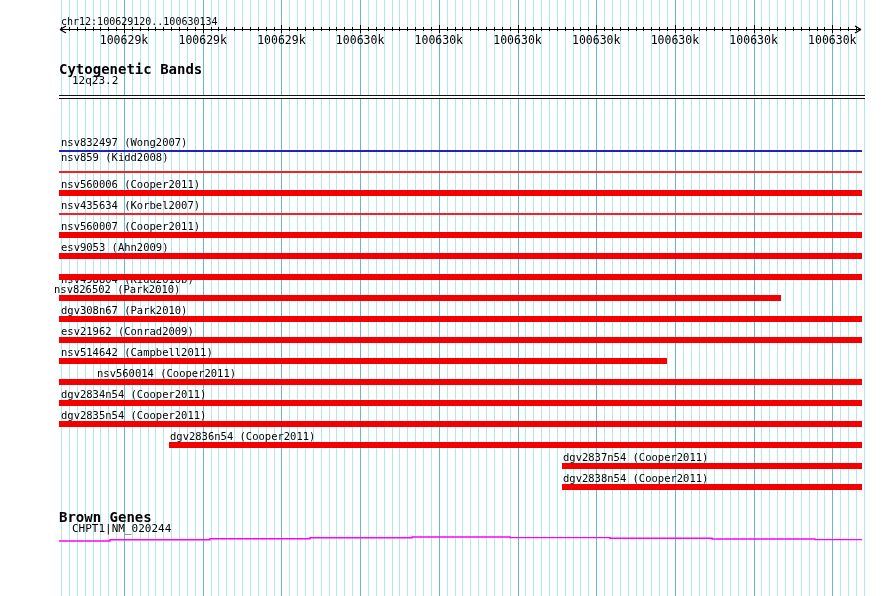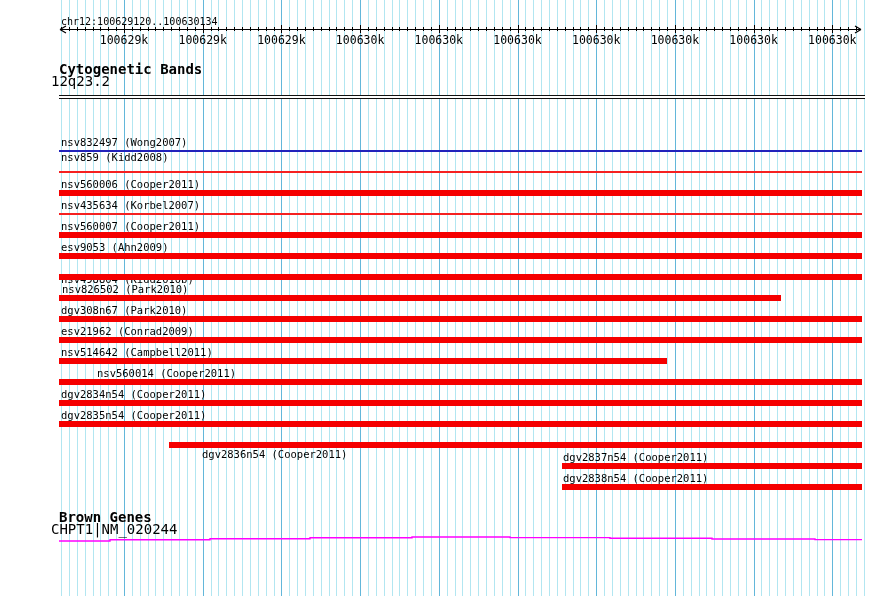--- a/index.html
+++ b/index.html
@@ -3,21 +3,21 @@
 <meta charset="utf-8">
 <style>
   html,body{margin:0;padding:0;background:#ffffff;}
   #screen{position:relative;width:890px;height:596px;overflow:hidden;background:#ffffff;
           font-family:"DejaVu Sans Mono","Liberation Mono",monospace;color:#000;}
   svg{position:absolute;left:0;top:0;}
   .abs{position:absolute;white-space:pre;}
   .chr-label{left:61px;top:16px;font-size:10px;line-height:12px;}
   .ruler-tick-label{top:34px;font-size:11.5px;line-height:12px;transform:translateX(-50%);}
   .section-title{left:59px;font-weight:bold;font-size:14px;line-height:13px;}
-  .sub-label{left:51px;font-size:14px;line-height:12px;}
+  .sub-label{left:72px;font-size:11px;line-height:12px;}
   .band-box{position:absolute;left:59px;top:95px;width:806px;height:2px;background:#ffffff;
             border-top:1px solid #111;border-bottom:1px solid #111;}
   .var-label{position:absolute;font-size:10.5px;line-height:12px;white-space:pre;}
   .var-bar{position:absolute;}
 </style>
 </head>
 <body>
 
 <div id="screen">
   <svg id="grid-svg" width="890" height="596" shape-rendering="crispEdges">
@@ -270,35 +270,35 @@
       <span class="var-label" style="left: 61px; top: 178px;">nsv560006 (Cooper2011)</span>
       <div class="var-bar" style="left: 59px; width: 803px; top: 189.5px; height: 6px; background: rgb(245, 0, 0);"></div>
       <span class="var-label" style="left: 61px; top: 199px;">nsv435634 (Korbel2007)</span>
       <div class="var-bar" style="left: 59px; width: 803px; top: 212.5px; height: 2px; background: rgb(245, 32, 32);"></div>
       <span class="var-label" style="left: 61px; top: 220px;">nsv560007 (Cooper2011)</span>
       <div class="var-bar" style="left: 59px; width: 803px; top: 231.5px; height: 6px; background: rgb(245, 0, 0);"></div>
       <span class="var-label" style="left: 61px; top: 241px;">esv9053 (Ahn2009)</span>
       <div class="var-bar" style="left: 59px; width: 803px; top: 252.5px; height: 6px; background: rgb(245, 0, 0);"></div>
       <span class="var-label" style="left: 61px; top: 273px;">nsv498804 (Kidd2010b)</span>
       <div class="var-bar" style="left: 59px; width: 803px; top: 273.5px; height: 6px; background: rgb(245, 0, 0);"></div>
-      <span class="var-label" style="left: 62px; top: 283px; text-align: center;">nsv826502 (Park2010)</span>
+      <span class="var-label" style="left: 54px; top: 283px; text-align: center;">nsv826502 (Park2010)</span>
       <div class="var-bar" style="left: 59px; width: 722px; top: 294.5px; height: 6px; background: rgb(245, 0, 0);"></div>
       <span class="var-label" style="left: 61px; top: 304px;">dgv308n67 (Park2010)</span>
       <div class="var-bar" style="left: 59px; width: 803px; top: 315.5px; height: 6px; background: rgb(245, 0, 0);"></div>
       <span class="var-label" style="left: 61px; top: 325px;">esv21962 (Conrad2009)</span>
       <div class="var-bar" style="left: 59px; width: 803px; top: 336.5px; height: 6px; background: rgb(245, 0, 0);"></div>
       <span class="var-label" style="left: 61px; top: 346px;">nsv514642 (Campbell2011)</span>
       <div class="var-bar" style="left: 59px; width: 608px; top: 357.5px; height: 6px; background: rgb(245, 0, 0);"></div>
       <span class="var-label" style="left: 61px; top: 367px; padding-left: 36px;">nsv560014 (Cooper2011)</span>
       <div class="var-bar" style="left: 59px; width: 803px; top: 378.5px; height: 6px; background: rgb(245, 0, 0);"></div>
       <span class="var-label" style="left: 61px; top: 388px;">dgv2834n54 (Cooper2011)</span>
       <div class="var-bar" style="left: 59px; width: 803px; top: 399.5px; height: 6px; background: rgb(245, 0, 0);"></div>
       <span class="var-label" style="left: 61px; top: 409px;">dgv2835n54 (Cooper2011)</span>
       <div class="var-bar" style="left: 59px; width: 803px; top: 420.5px; height: 6px; background: rgb(245, 0, 0);"></div>
-      <span class="var-label" style="left: 170px; top: 448px; margin-left: 32px;">dgv2836n54 (Cooper2011)</span>
+      <span class="var-label" style="left: 170px; top: 430px;">dgv2836n54 (Cooper2011)</span>
       <div class="var-bar" style="left: 169px; width: 693px; top: 441.5px; height: 6px; background: rgb(245, 0, 0);"></div>
       <span class="var-label" style="left: 563px; top: 451px;">dgv2837n54 (Cooper2011)</span>
       <div class="var-bar" style="left: 562px; width: 300px; top: 462.5px; height: 6px; background: rgb(245, 0, 0);"></div>
       <span class="var-label" style="left: 563px; top: 472px;">dgv2838n54 (Cooper2011)</span>
       <div class="var-bar" style="left: 562px; width: 300px; top: 483.5px; height: 6px; background: rgb(245, 0, 0);"></div>
     </div>
 
   <div class="abs section-title" style="top:511px">Brown Genes</div>
   <div class="abs sub-label" style="top:523px">CHPT1|NM_020244</div>
   <svg id="gene-svg" width="890" height="596">

